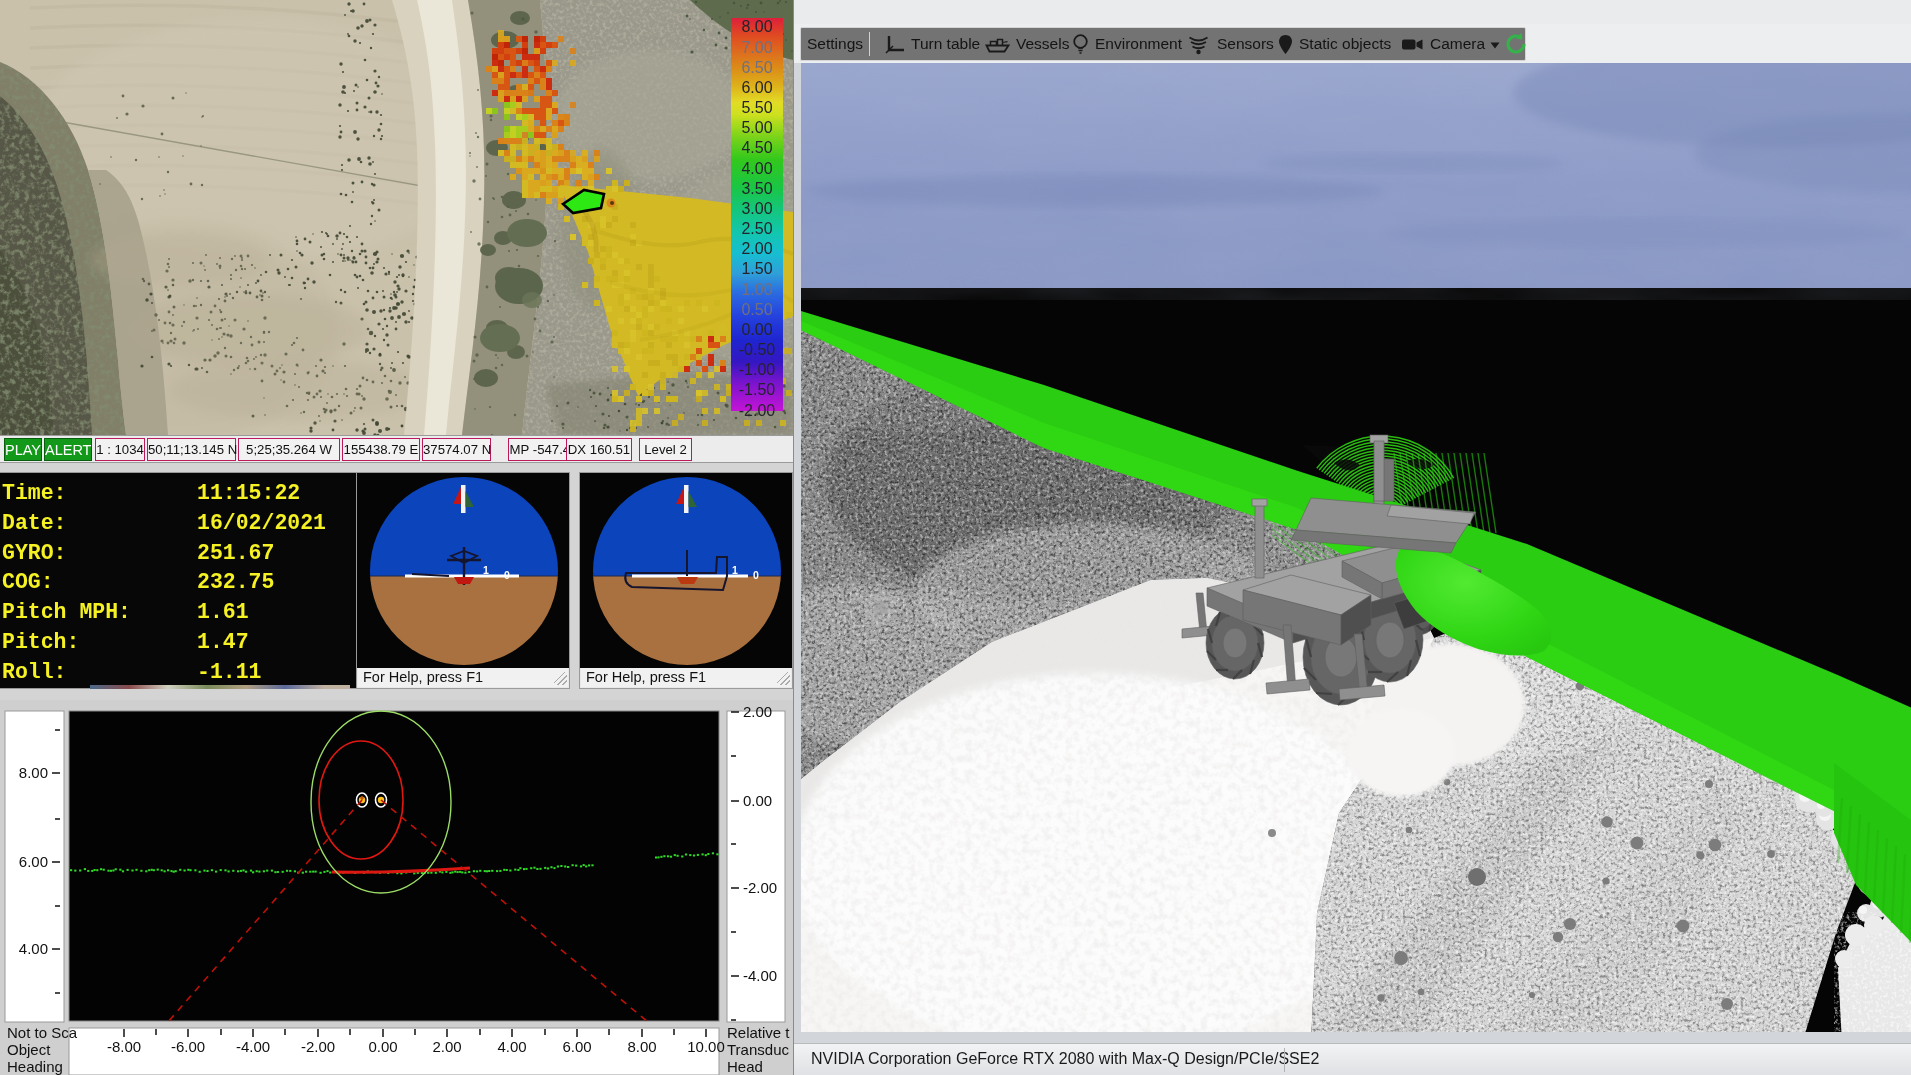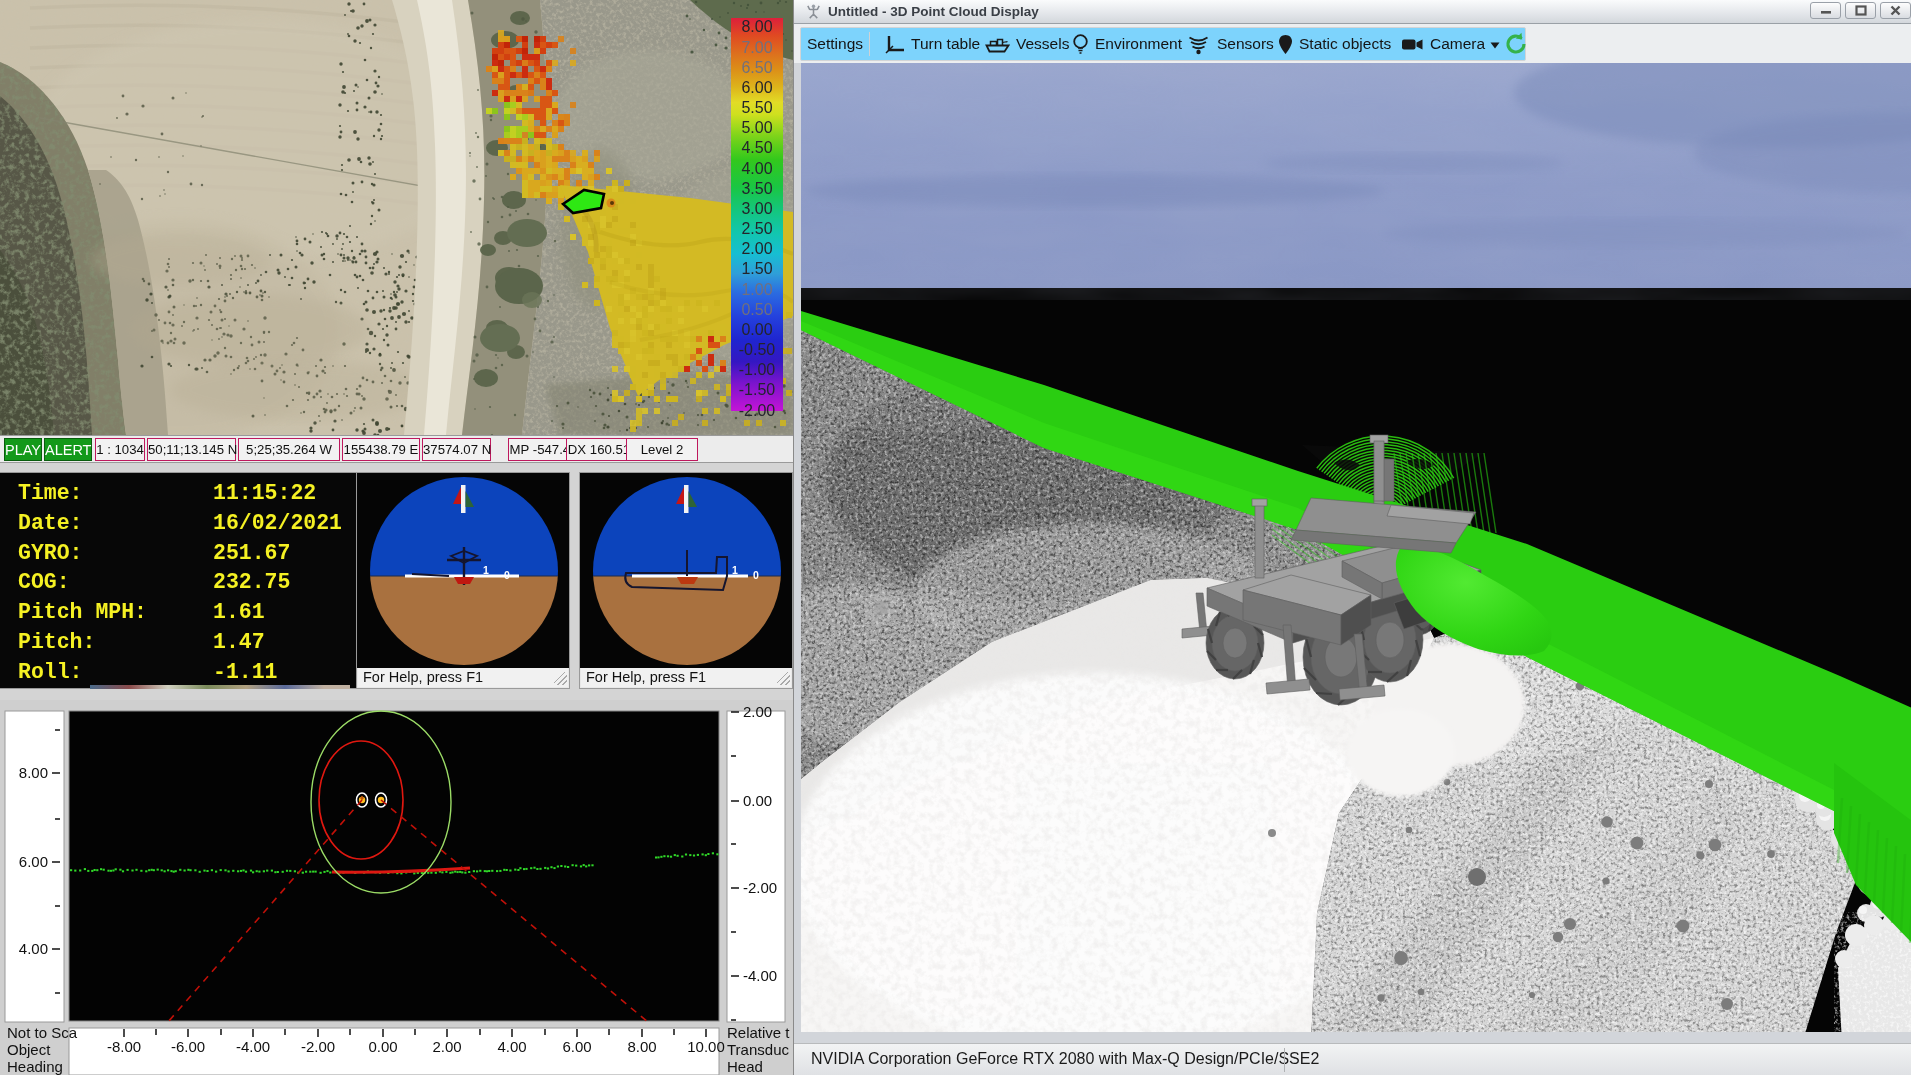--- a/index.html
+++ b/index.html
@@ -5,35 +5,35 @@
 svg { display:block; }
 html,body { width:1911px; height:1075px; overflow:hidden; background:#d8d8d8; font-family:"Liberation Sans", sans-serif; }
 #app { position:relative; width:1911px; height:1075px; }
 #left { position:absolute; left:0; top:0; width:793px; height:1075px; background:#d4d4d4; }
 #map { position:absolute; left:0; top:0; width:793px; height:435px; overflow:hidden; }
 #mapstatus { position:absolute; left:0; top:435px; width:793px; height:28px; background:#ececec; border-top:1px solid #9a9a9a; border-bottom:1px solid #9a9a9a; font-size:13.2px; color:#111; }
 .cell { position:absolute; top:2px; height:23px; line-height:22px; background:#f2f2f2; border:1px solid #be185d; text-align:center; white-space:nowrap; }
 .btn { position:absolute; top:2px; height:23px; line-height:23px; color:#fff; text-align:center; background:#13991a; border:1px solid #0a5c0e; font-size:14.5px; }
 #midrow { position:absolute; left:0; top:463px; width:793px; height:247px; background:#d4d4d4; }
 #telemetry { position:absolute; left:0; top:9px; width:357px; height:217px; background:#070707; border:1px solid #999; border-left:none; }
-.tl { position:absolute; font-family:"Liberation Mono", monospace; font-weight:bold; font-size:21.5px; color:#f5f123; white-space:pre;margin-left:16px; }
+.tl { position:absolute; font-family:"Liberation Mono", monospace; font-weight:bold; font-size:21.5px; color:#f5f123; white-space:pre; }
 .attwrap { position:absolute; top:9px; height:217px; background:#e8e8e8; border:1px solid #9a9a9a; }
 .att1 { left:356px; width:214px; }
 .att2 { left:579px; width:214px; }
 .helpbar { position:absolute; left:1px; bottom:1px; width:210px; height:19px; background:#f1f1f1; font-size:14.5px; color:#111; padding-left:5px; line-height:19px; }
 .grip { position:absolute; right:1px; bottom:2px; width:13px; height:13px; background:linear-gradient(135deg, transparent 0 40%, #aaa 40% 46%, transparent 46% 60%, #aaa 60% 66%, transparent 66% 80%, #aaa 80% 86%, transparent 86%); }
 #sonar { position:absolute; left:0; top:700px; width:793px; height:375px; }
 #right { position:absolute; left:793px; top:0; width:1118px; height:1075px; background:#e9ebed; border-left:1px solid #8a8a8a; }
 #titlebar { position:absolute; left:0; top:0; width:1118px; height:24px; background:linear-gradient(#fafbfc, #e3e6ea 60%, #d3d7dc); border-bottom:1px solid #9aa0a6; }
 #titlebar .ticon { position:absolute; left:11px; top:3px; }
 #titlebar .ttext { position:absolute; left:34px; top:4px; font-size:13.5px; font-weight:bold; color:#3a3f46; }
 .winbtn { position:absolute; top:2px; width:31px; height:17px; background:linear-gradient(#fdfdfd,#d9dce1); border:1px solid #9aa0a8; border-radius:3px; }
 .winbtn svg { display:block; margin:2px auto 0; }
 #toolbar { position:absolute; left:0; top:24px; width:1118px; height:39px; background:#eceef0; }
-#toolbox { position:absolute; left:6px; top:3px; width:726px; height:34px; background:#7dd3fc; border:1px solid #d2d4d6; border-radius:2px; }
+#toolbox { position:absolute; left:6px; top:3px; width:726px; height:34px; background:#737373; border:1px solid #d2d4d6; border-radius:2px; }
 .titem { position:absolute; top:0; height:32px; display:flex; align-items:center; font-size:15.5px; color:#141414; white-space:nowrap; }
 .titem svg { margin-right:6px; }
 .tsep { position:absolute; top:4px; width:1px; height:24px; background:#d0d2d4; }
 #viewport { position:absolute; left:0; top:63px; width:1118px; height:980px; background:#000; }
 #nvbar { position:absolute; left:0; top:1043px; width:1118px; height:32px; background:linear-gradient(#f2f3f4,#dfe1e4); border-top:1px solid #b8babc; font-size:16px; color:#1a1a1a; }
 #nvbar span { position:absolute; left:17px; top:6px; }
 #nvbar .pipe { position:absolute; left:490px; top:4px; width:1px; height:24px; background:#b0b2b4; }
 </style></head><body>
 <div id="app">
 <div id="left">
@@ -1614,21 +1614,21 @@
 <div id="mapstatus">
 <div class="btn" style="left:4px;width:38px">PLAY</div>
 <div class="btn" style="left:44px;width:48px">ALERT</div>
 <div class="cell" style="left:95px;width:50px">1 : 1034</div>
 <div class="cell" style="left:147px;width:89px">50;11;13.145 N</div>
 <div class="cell" style="left:238px;width:102px">5;25;35.264 W</div>
 <div class="cell" style="left:342px;width:78px">155438.79 E</div>
 <div class="cell" style="left:422px;width:69px">37574.07 N</div>
 <div class="cell" style="left:508px;width:71px">MP -547.49</div>
 <div class="cell" style="left:566px;width:66px">DX 160.51</div>
-<div class="cell" style="left:626px;width:72px">Level 2</div>
+<div class="cell" style="left:639px;width:53px">Level 2</div>
 </div>
 <div id="midrow">
 <div id="telemetry">
 <div class="tl" style="left:2px;top:8px">Time:</div>
 <div class="tl" style="left:197px;top:8px">11:15:22</div>
 <div class="tl" style="left:2px;top:38px">Date:</div>
 <div class="tl" style="left:197px;top:38px">16/02/2021</div>
 <div class="tl" style="left:2px;top:68px">GYRO:</div>
 <div class="tl" style="left:197px;top:68px">251.67</div>
 <div class="tl" style="left:2px;top:97px">COG:</div>
@@ -1928,46 +1928,20 @@
 <text x="7" y="338" font-size="15" font-family="Liberation Sans, sans-serif" fill="#111">Not to Sca</text>
 <text x="7" y="355" font-size="15" font-family="Liberation Sans, sans-serif" fill="#111">Object</text>
 <text x="7" y="372" font-size="15" font-family="Liberation Sans, sans-serif" fill="#111">Heading</text>
 <text x="727" y="338" font-size="15" font-family="Liberation Sans, sans-serif" fill="#111">Relative t</text>
 <text x="727" y="355" font-size="15" font-family="Liberation Sans, sans-serif" fill="#111">Transduc</text>
 <text x="727" y="372" font-size="15" font-family="Liberation Sans, sans-serif" fill="#111">Head</text>
 </svg>
       </div>
 </div>
 <div id="right">
-<div id="titlebar">
-        <span class="ticon">
-          <svg width="17" height="17" viewBox="0 0 18 18">
-            <g stroke="#8a8f96" stroke-width="1.6" fill="none">
-              <path d="M9 4 L9 12 M5 7 L13 7 M9 12 L5 16 M9 12 L13 16 M5 7 L3 3 M13 7 L15 3"></path>
-              <circle cx="9" cy="3.5" r="1.8" fill="#9aa0a8" stroke="none"></circle>
-            </g>
-          </svg>
-        </span>
-        <span class="ttext">Untitled - 3D Point Cloud Display</span>
-<div class="winbtn" style="left:1016px">
-          <svg width="12" height="10" viewBox="0 0 12 10">
-            <rect x="1" y="6" width="10" height="2.6" fill="#555"></rect>
-          </svg>
-        </div>
-<div class="winbtn" style="left:1051px">
-          <svg width="12" height="11" viewBox="0 0 12 11">
-            <rect x="1.5" y="1.5" width="9" height="8" fill="none" stroke="#555" stroke-width="2.2"></rect>
-          </svg>
-        </div>
-<div class="winbtn" style="left:1086px">
-          <svg width="11" height="11" viewBox="0 0 11 11">
-            <path d="M1.5 1.5 L9.5 9.5 M9.5 1.5 L1.5 9.5" stroke="#555" stroke-width="2.4"></path>
-          </svg>
-        </div>
-</div>
 <div id="toolbar">
         <div id="toolbox">
 <div class="titem" style="left:6px">
             <span>Settings</span>
           </div>
 <div class="titem" style="left:84px">
             <svg width="20" height="21" viewBox="0 0 20 21">
               <path d="M4 2 L4 16 L19 16" stroke="#1a1a1a" stroke-width="2.4" fill="none"></path>
               <path d="M4 16 L8 12 M1 19 L4 16" stroke="#1a1a1a" stroke-width="1.5" fill="none"></path>
             </svg>

